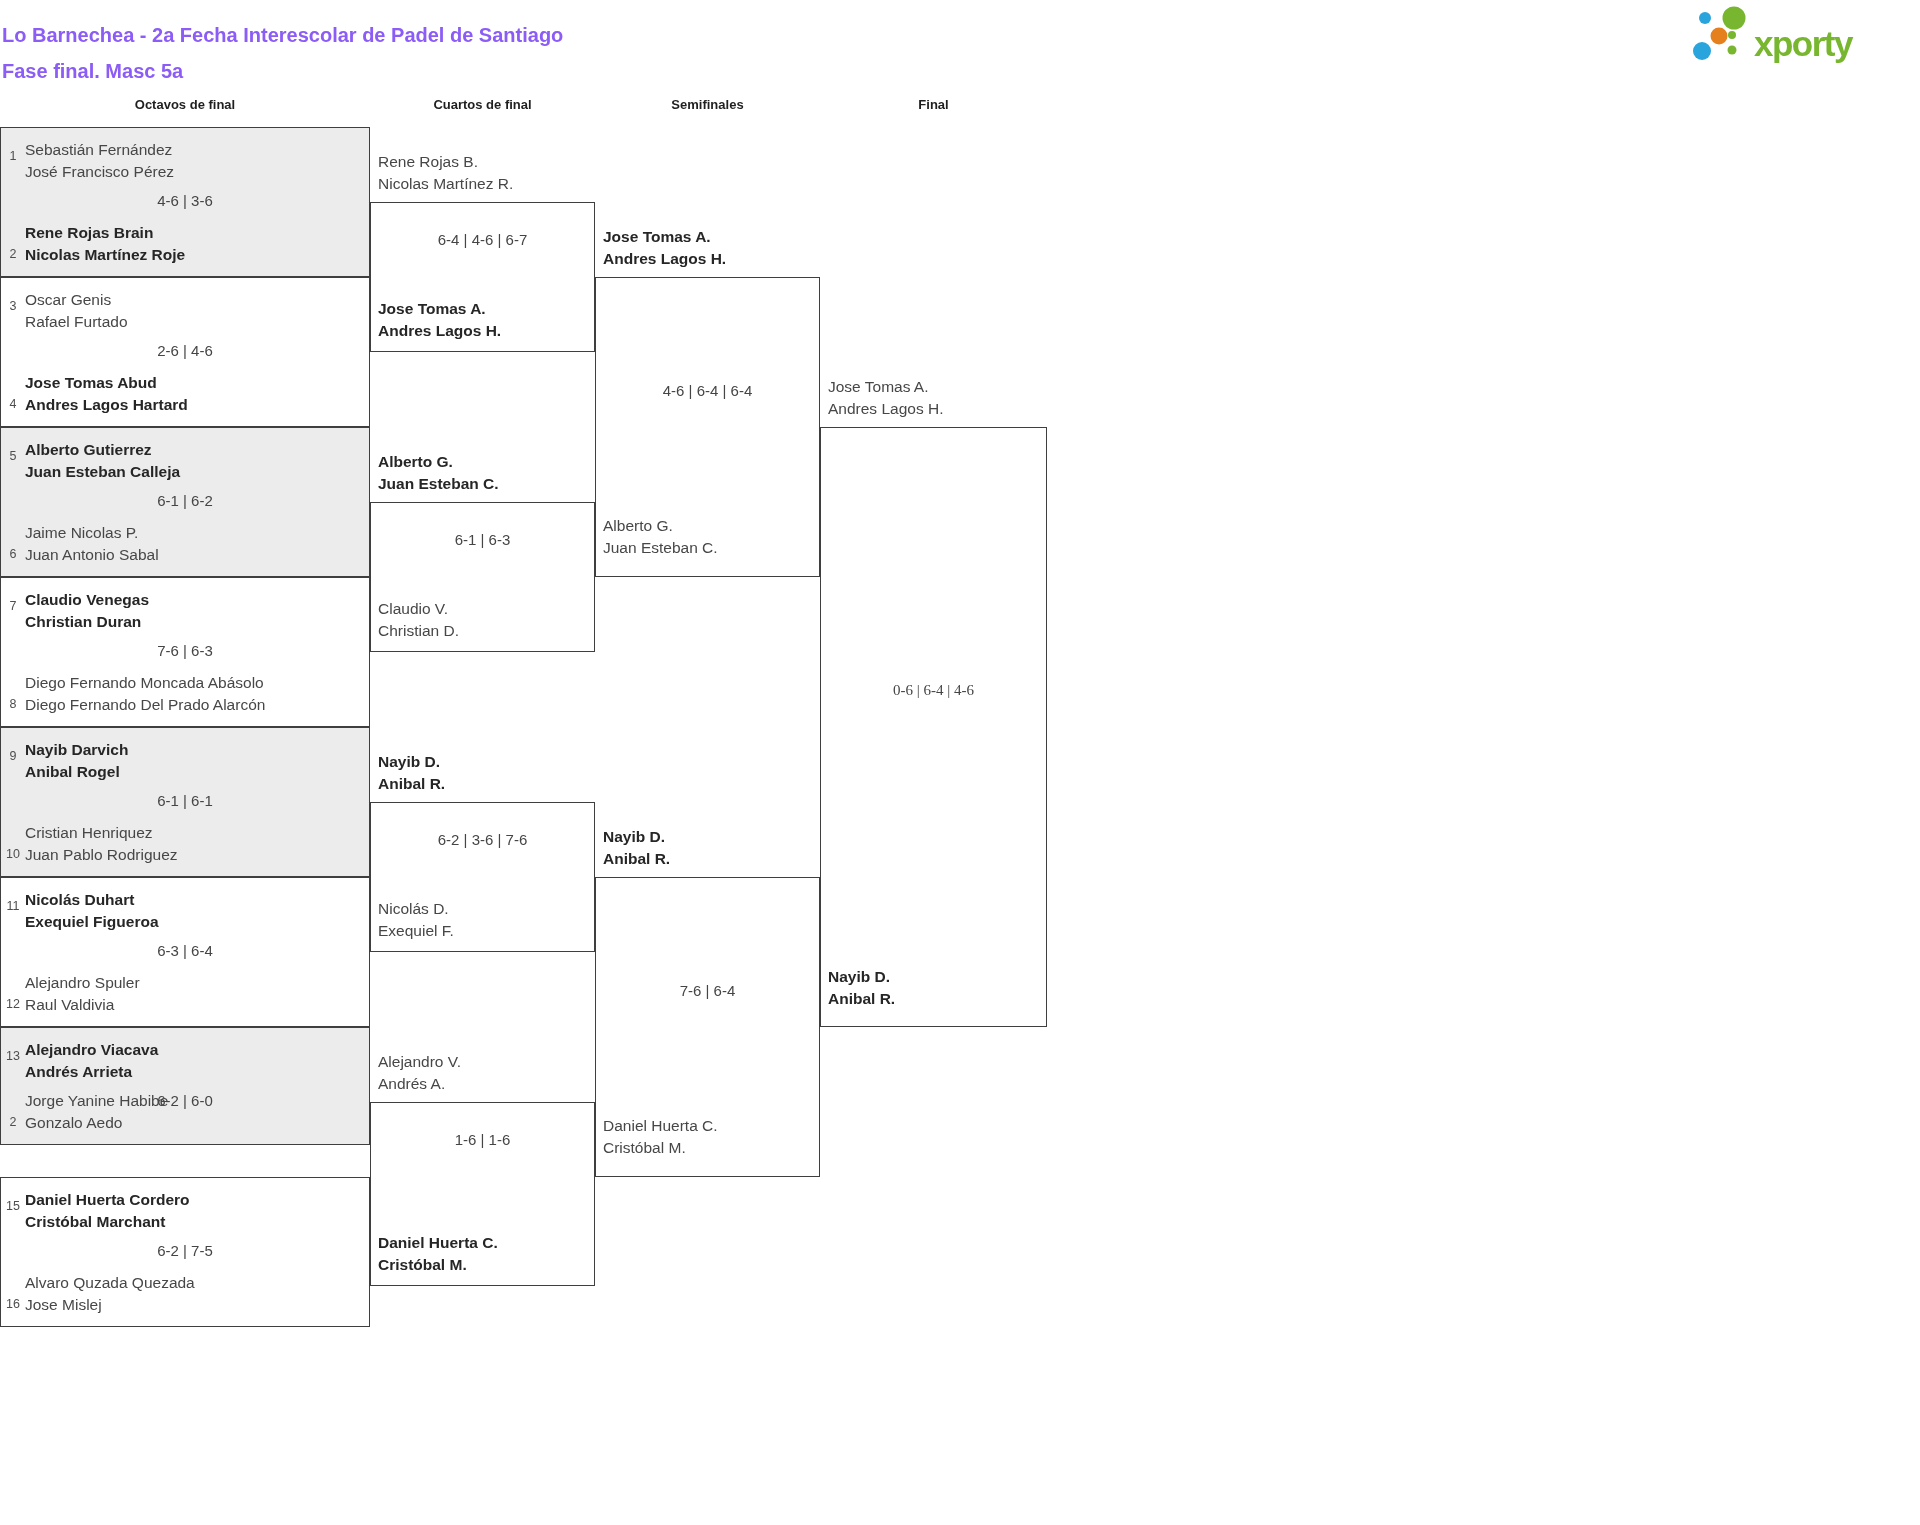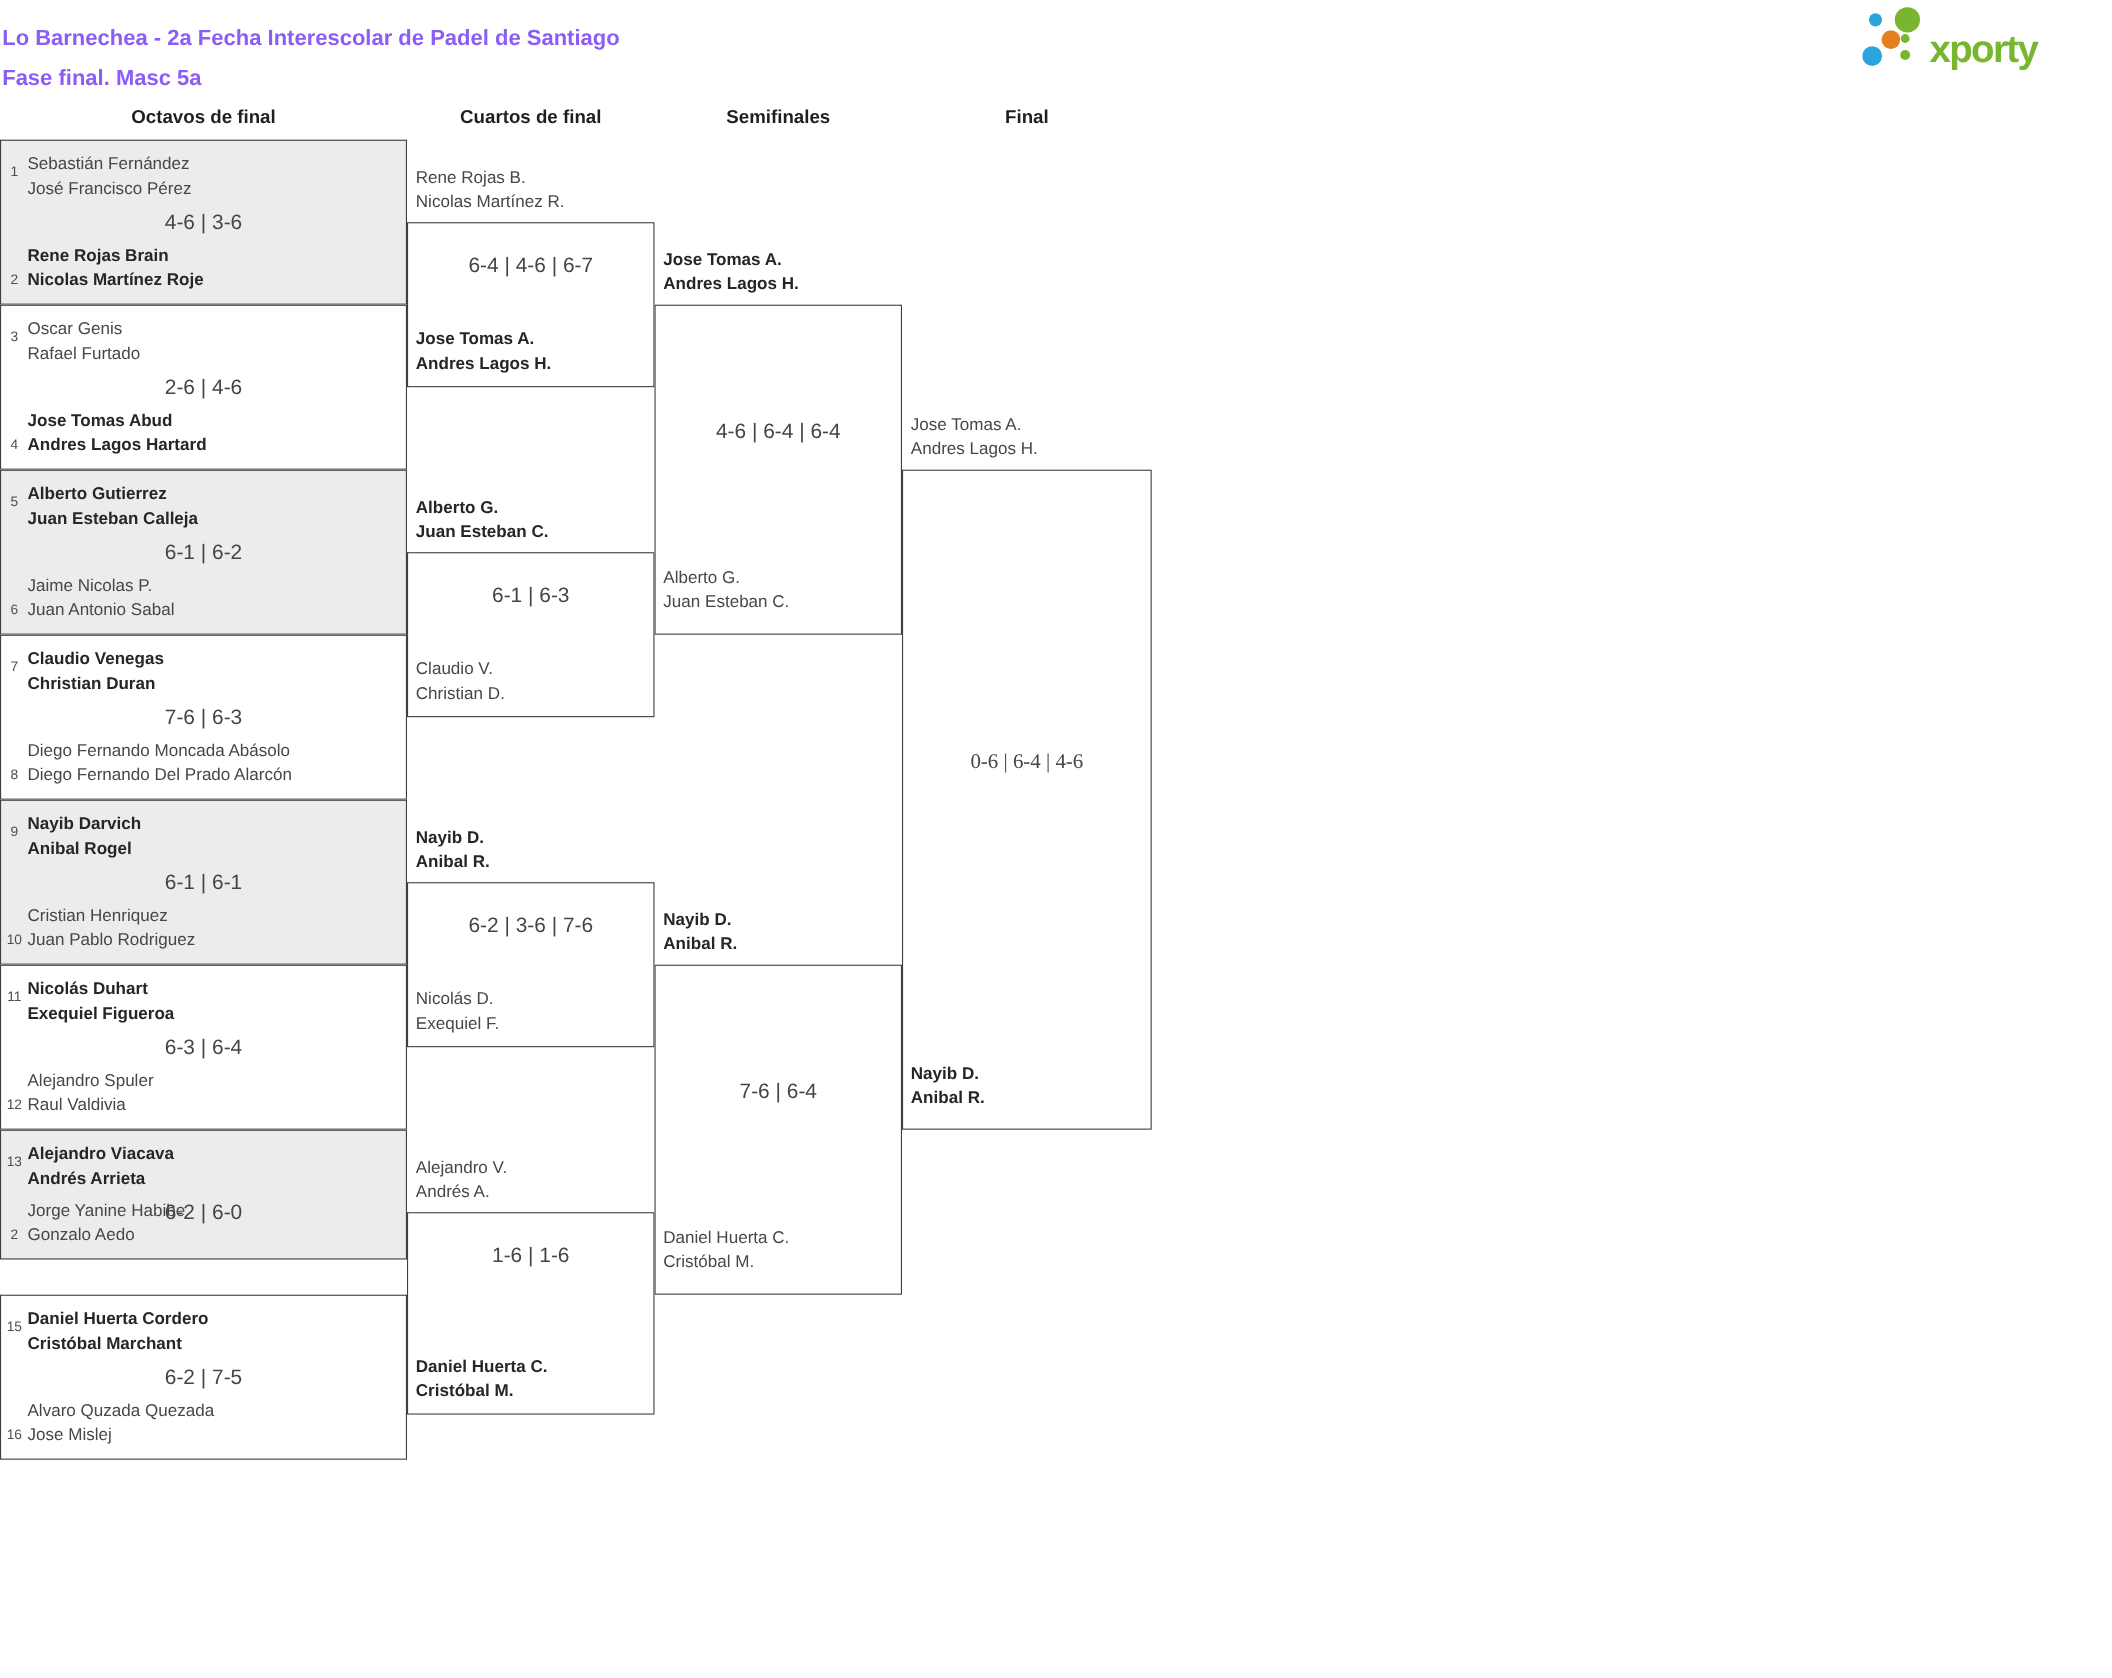--- a/index.html
+++ b/index.html
@@ -1,31 +1,31 @@
 <!DOCTYPE html>
 <html><head>
 <meta charset="utf-8">
 <style>
   html,body{margin:0;padding:0;background:#ffffff;width:1920px;height:1525px;overflow:hidden;
     font-family:"Liberation Sans",sans-serif;}
   .stage{position:relative;width:1920px;height:1525px;background:#fff;}
   .title{position:absolute;left:2px;top:17px;font-size:20px;line-height:36px;font-weight:700;color:#8b5cf6;}
-  .colhead{position:absolute;top:97px;height:20px;text-align:center;font-weight:700;font-size:17px;color:#1f1f1f;}
+  .colhead{position:absolute;top:97px;height:20px;text-align:center;font-weight:700;font-size:13px;color:#1f1f1f;}
   .m{position:absolute;box-sizing:border-box;border:1px solid #3f3f3f;background:#ffffff;}
   .m.g{background:#ececec;}
   .pair{position:absolute;left:24px;right:6px;font-size:15.5px;line-height:21.5px;color:#474747;}
   .pair .ln{white-space:nowrap;}
   .pair .ln.w{font-weight:700;color:#262626;}
   .pair.intop{top:11px;}
   .pair.inbottom{bottom:11px;}
   .pair.above{left:7px;bottom:calc(100% + 9px);margin-top:12px;}
   .pair.inbot-qf{left:7px;bottom:10px;}
   .pair.inbot-sf{left:7px;bottom:18px;}
   .pair.inbot-fin{left:7px;bottom:17px;}
-  .score{position:absolute;left:0;right:0;text-align:center;font-size:19px;color:#454545;}
+  .score{position:absolute;left:0;right:0;text-align:center;font-size:15px;color:#454545;}
   .r16 .score{top:64px;}
   .qf .score{top:28px;}
   .sf .score{top:104px;}
   .fin .score{top:254px;font-family:Liberation Serif, serif;}
   .seed{position:absolute;left:3px;width:18px;text-align:center;font-size:12.5px;color:#4e4e4e;}
   .seed.st{top:21px;}
   .seed.sb{bottom:15px;}
   .logo{position:absolute;left:1682px;top:4px;}
   .logo text{font-family:"Liberation Sans",sans-serif;font-weight:700;letter-spacing:-1.5px;}
 </style>

